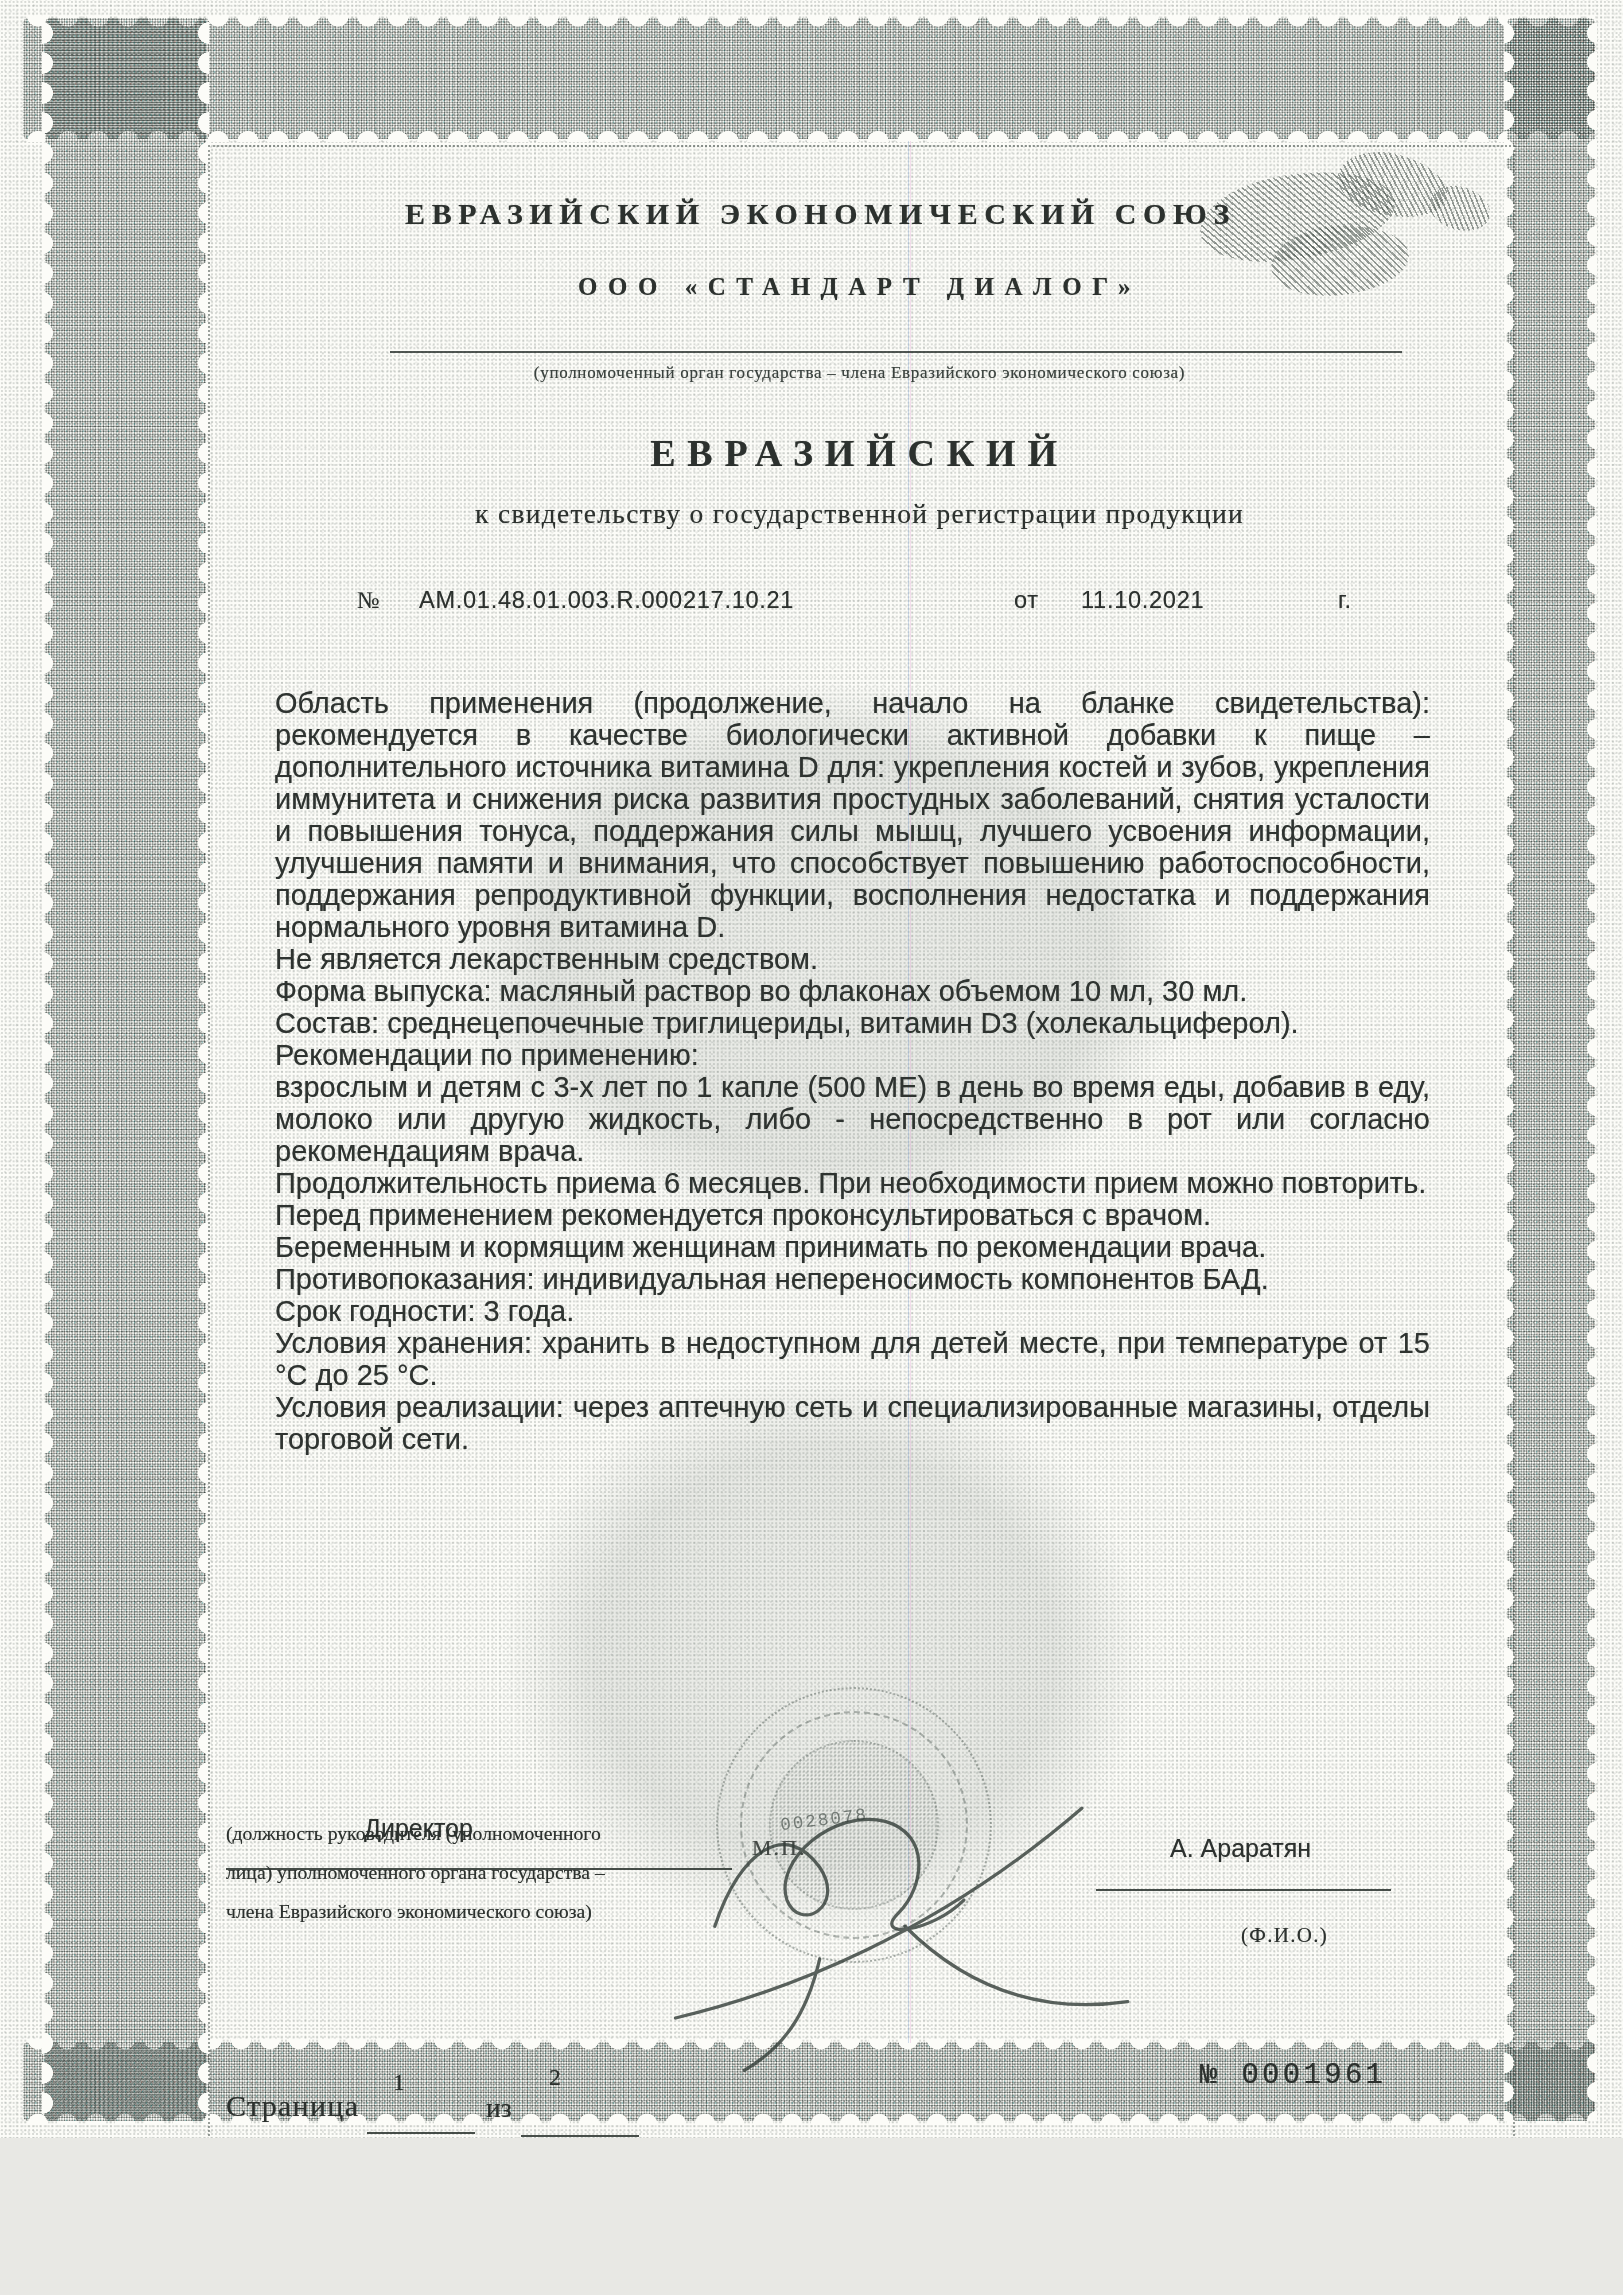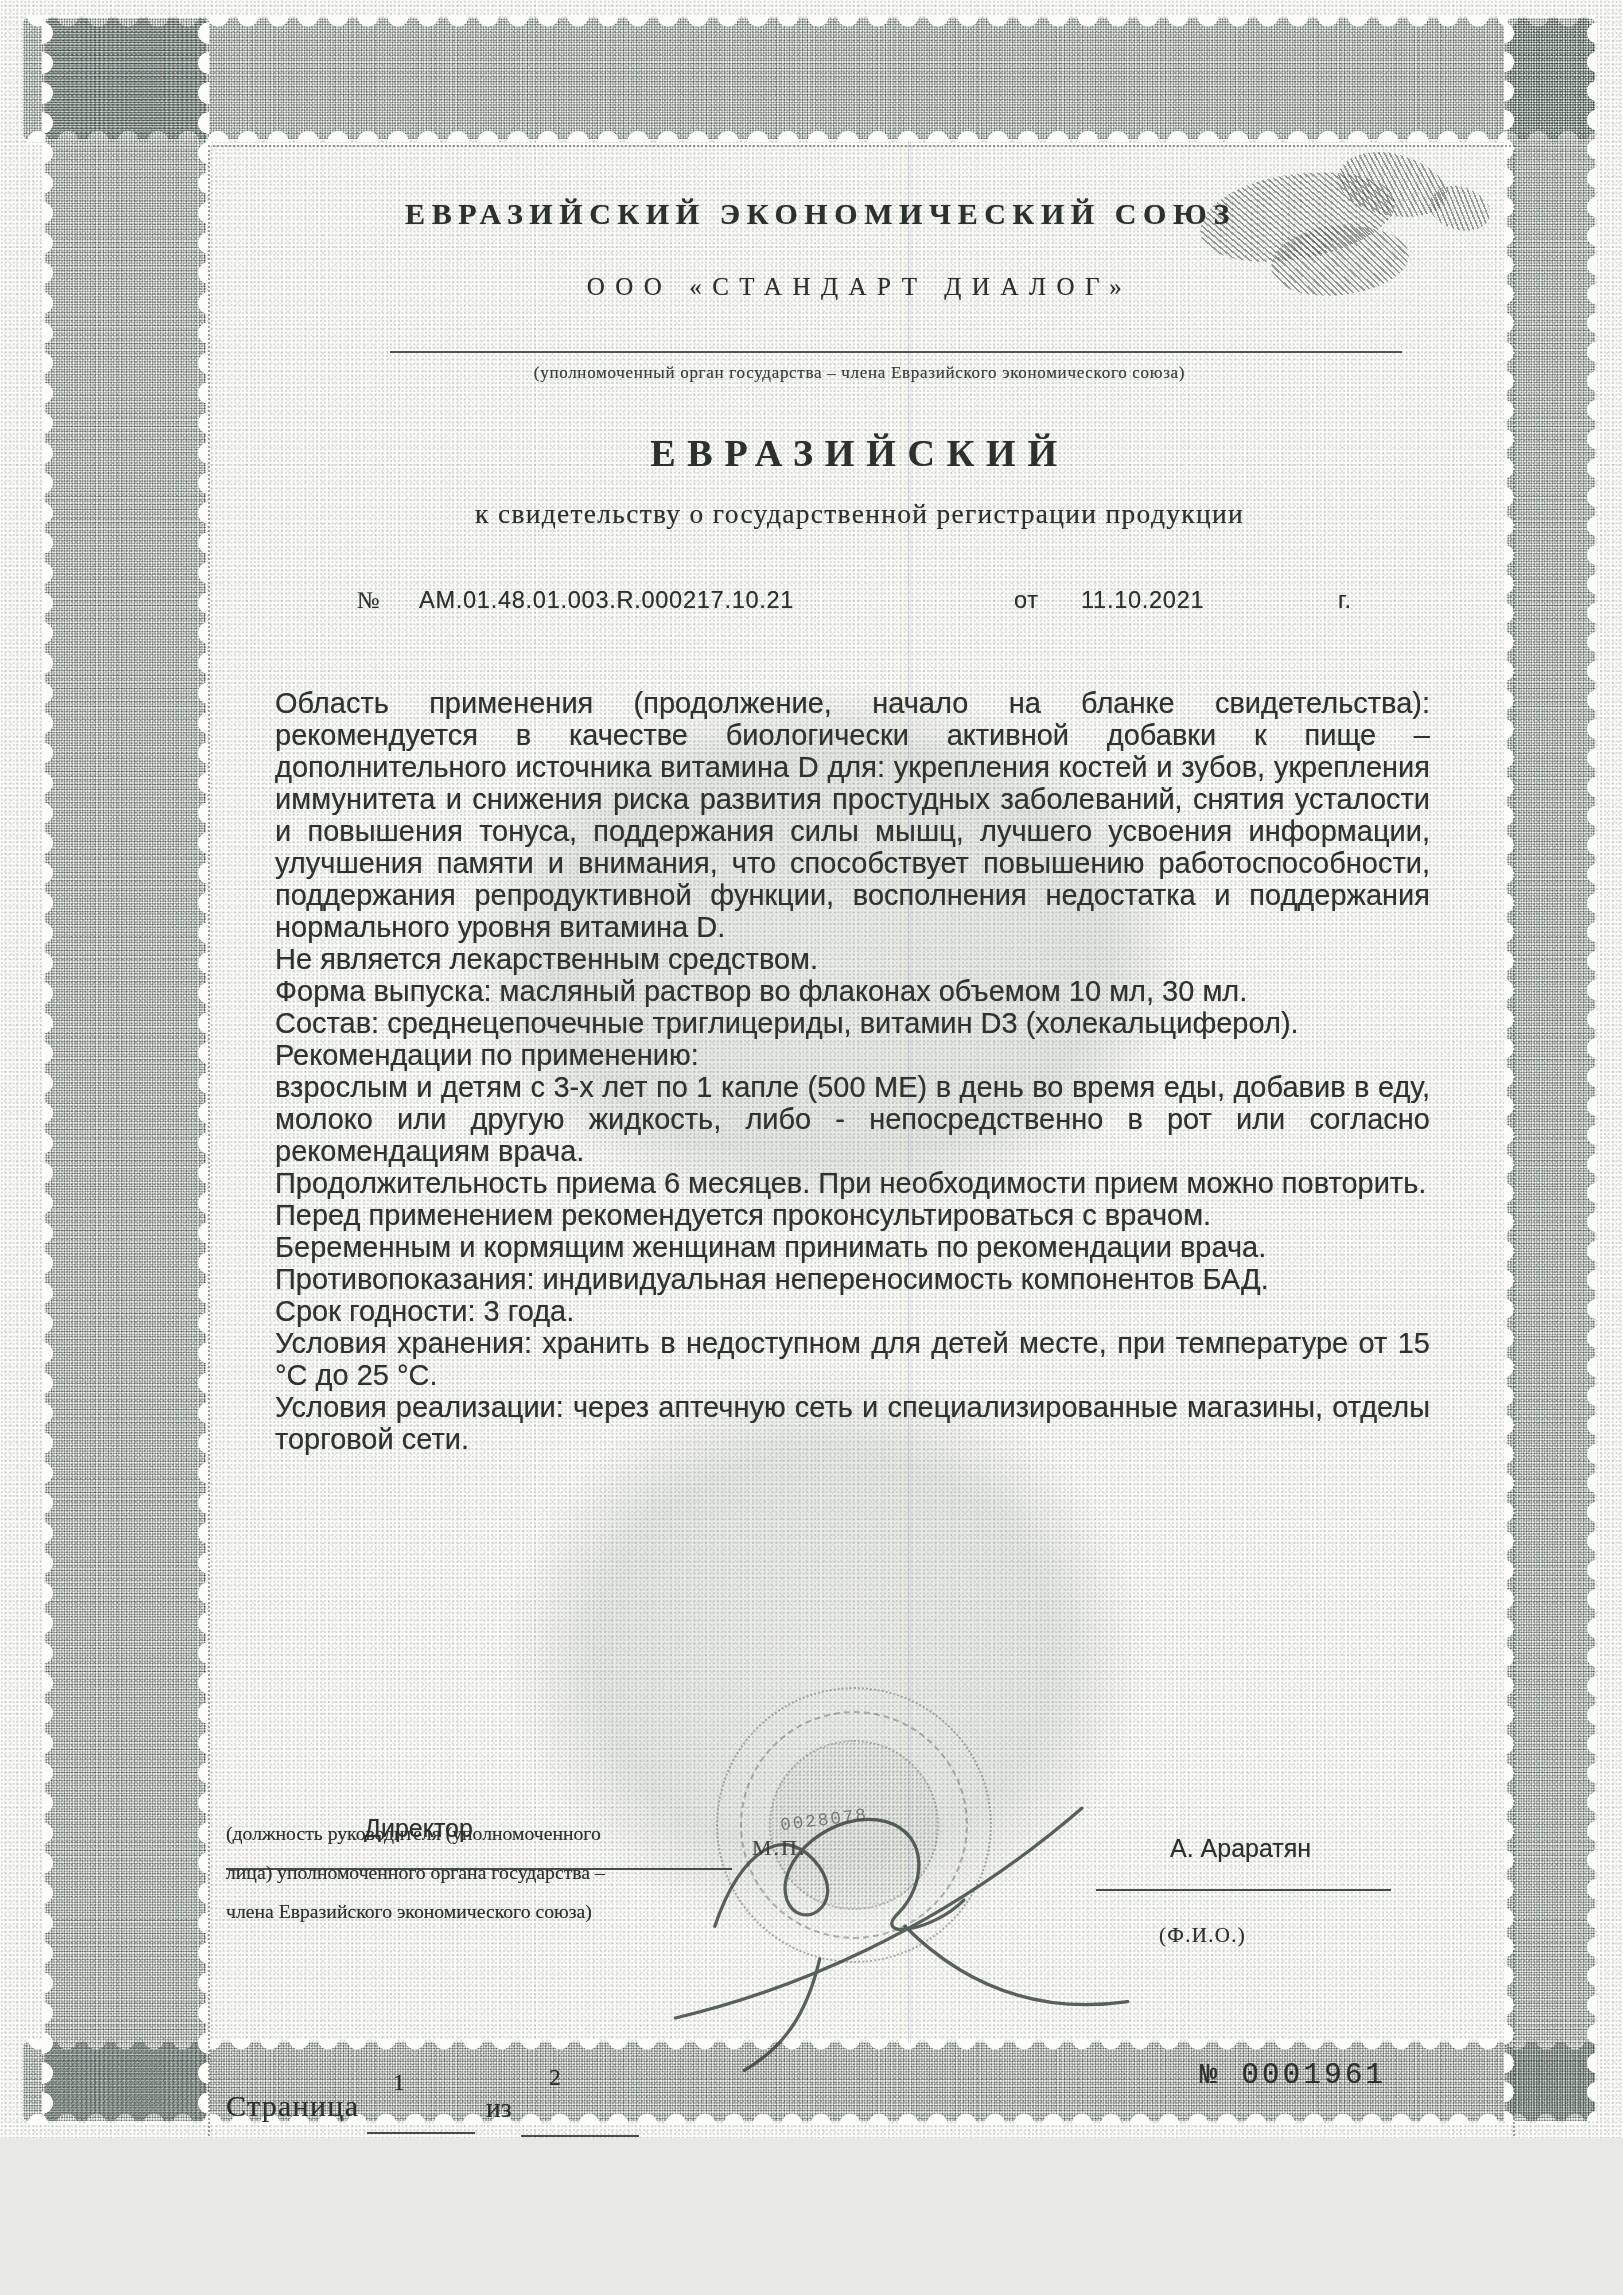--- a/index.html
+++ b/index.html
@@ -83,21 +83,21 @@
   .blob{position:absolute;border-radius:48% 52% 55% 45%/55% 48% 52% 45%;
     background:repeating-linear-gradient(48deg, rgba(44,56,50,0.55) 0 1.6px, transparent 1.6px 4.6px);}
   .blob.b1{left:26px;top:23px;width:197px;height:85px;transform:rotate(-8deg);}
   .blob.b2{left:164px;top:3.3px;width:111px;height:62px;transform:rotate(14deg);}
   .blob.b3{left:98px;top:75px;width:138px;height:69px;transform:rotate(-4deg);}
   .blob.b4{left:256px;top:36px;width:62px;height:43px;transform:rotate(20deg);}
 
   
   .header-area{position:absolute;left:208px;width:1303px;text-align:center;}
   .union-title{top:197px;font-size:30px;font-weight:bold;letter-spacing:6.6px;transform:translateX(-39px);}
-  .org-title{top:273px;font-size:25px;font-weight:normal;letter-spacing:10.5px;}
+  .org-title{top:273px;font-size:25px;font-weight:bold;letter-spacing:10.5px;}
   .header-rule{position:absolute;left:390px;top:351px;width:1012px;height:2px;background:rgba(40,48,44,0.8);}
   .org-caption{top:363px;font-size:17px;letter-spacing:0.7px;color:#3a423e;}
   .doc-title{top:431px;font-size:38px;font-weight:bold;letter-spacing:11.8px;}
   .doc-subtitle{top:498px;font-size:27.5px;letter-spacing:1.3px;}
 
   
   .reg-row{position:absolute;top:587px;left:0;width:1624px;height:33px;
     font-family:"Liberation Sans", sans-serif;font-size:23.6px;letter-spacing:0.7px;}
   .reg-row span{position:absolute;}
   .reg-no{left:357px;font-family:"Liberation Serif", serif;}
@@ -111,21 +111,21 @@
     font-family:Liberation Sans, sans-serif;font-size:29px;line-height:32px;
     text-align:justify;color:#2e3330;}
   .body-text p{margin:0;}
 
   
   .sig-label{position:absolute;left:364px;top:1814px;font-family:"Liberation Sans", sans-serif;font-size:25px;}
   .sig-line-left{position:absolute;left:226px;top:1868px;width:506px;height:2px;background:rgba(40,48,44,0.85);}
   .mp-label{position:absolute;left:752px;top:1835px;font-size:22px;letter-spacing:2px;opacity:.85;}
   .sig-name{position:absolute;left:1170px;top:1834px;font-family:"Liberation Sans", sans-serif;font-size:25px;}
   .sig-line-right{position:absolute;left:1096px;top:1889px;width:295px;height:2px;background:rgba(40,48,44,0.85);}
-  .fio-caption{position:absolute;left:1055px;top:1923px;width:295px;text-align:center;font-size:21px;letter-spacing:1.3px;}
+  .fio-caption{position:absolute;left:1137px;top:1923px;width:295px;text-align:center;font-size:21px;letter-spacing:1.3px;}
   .pos-caption{position:absolute;left:226px;top:1814px;width:380px;font-size:19.7px;line-height:39px;color:#30363​2;}
 
   
   .stamp{position:absolute;left:716px;top:1687px;width:272px;height:272px;border-radius:50%;
     border:2.6px dotted rgba(70,82,76,0.55);opacity:.8;filter:blur(0.2px);}
   .stamp::before{content:"";position:absolute;inset:22px;border-radius:50%;border:2px dashed rgba(70,82,76,0.5);}
   .stamp::after{content:"";position:absolute;inset:51px;border-radius:50%;border:2px dotted rgba(70,82,76,0.45);
     background:radial-gradient(rgba(70,82,76,0.30) 0.7px, transparent 1px);background-size:3.9px 3.9px;}
   .stamp-num{position:absolute;left:62px;top:121px;z-index:2;
     font-family:"Liberation Mono", monospace;font-size:17.7px;letter-spacing:2px;

